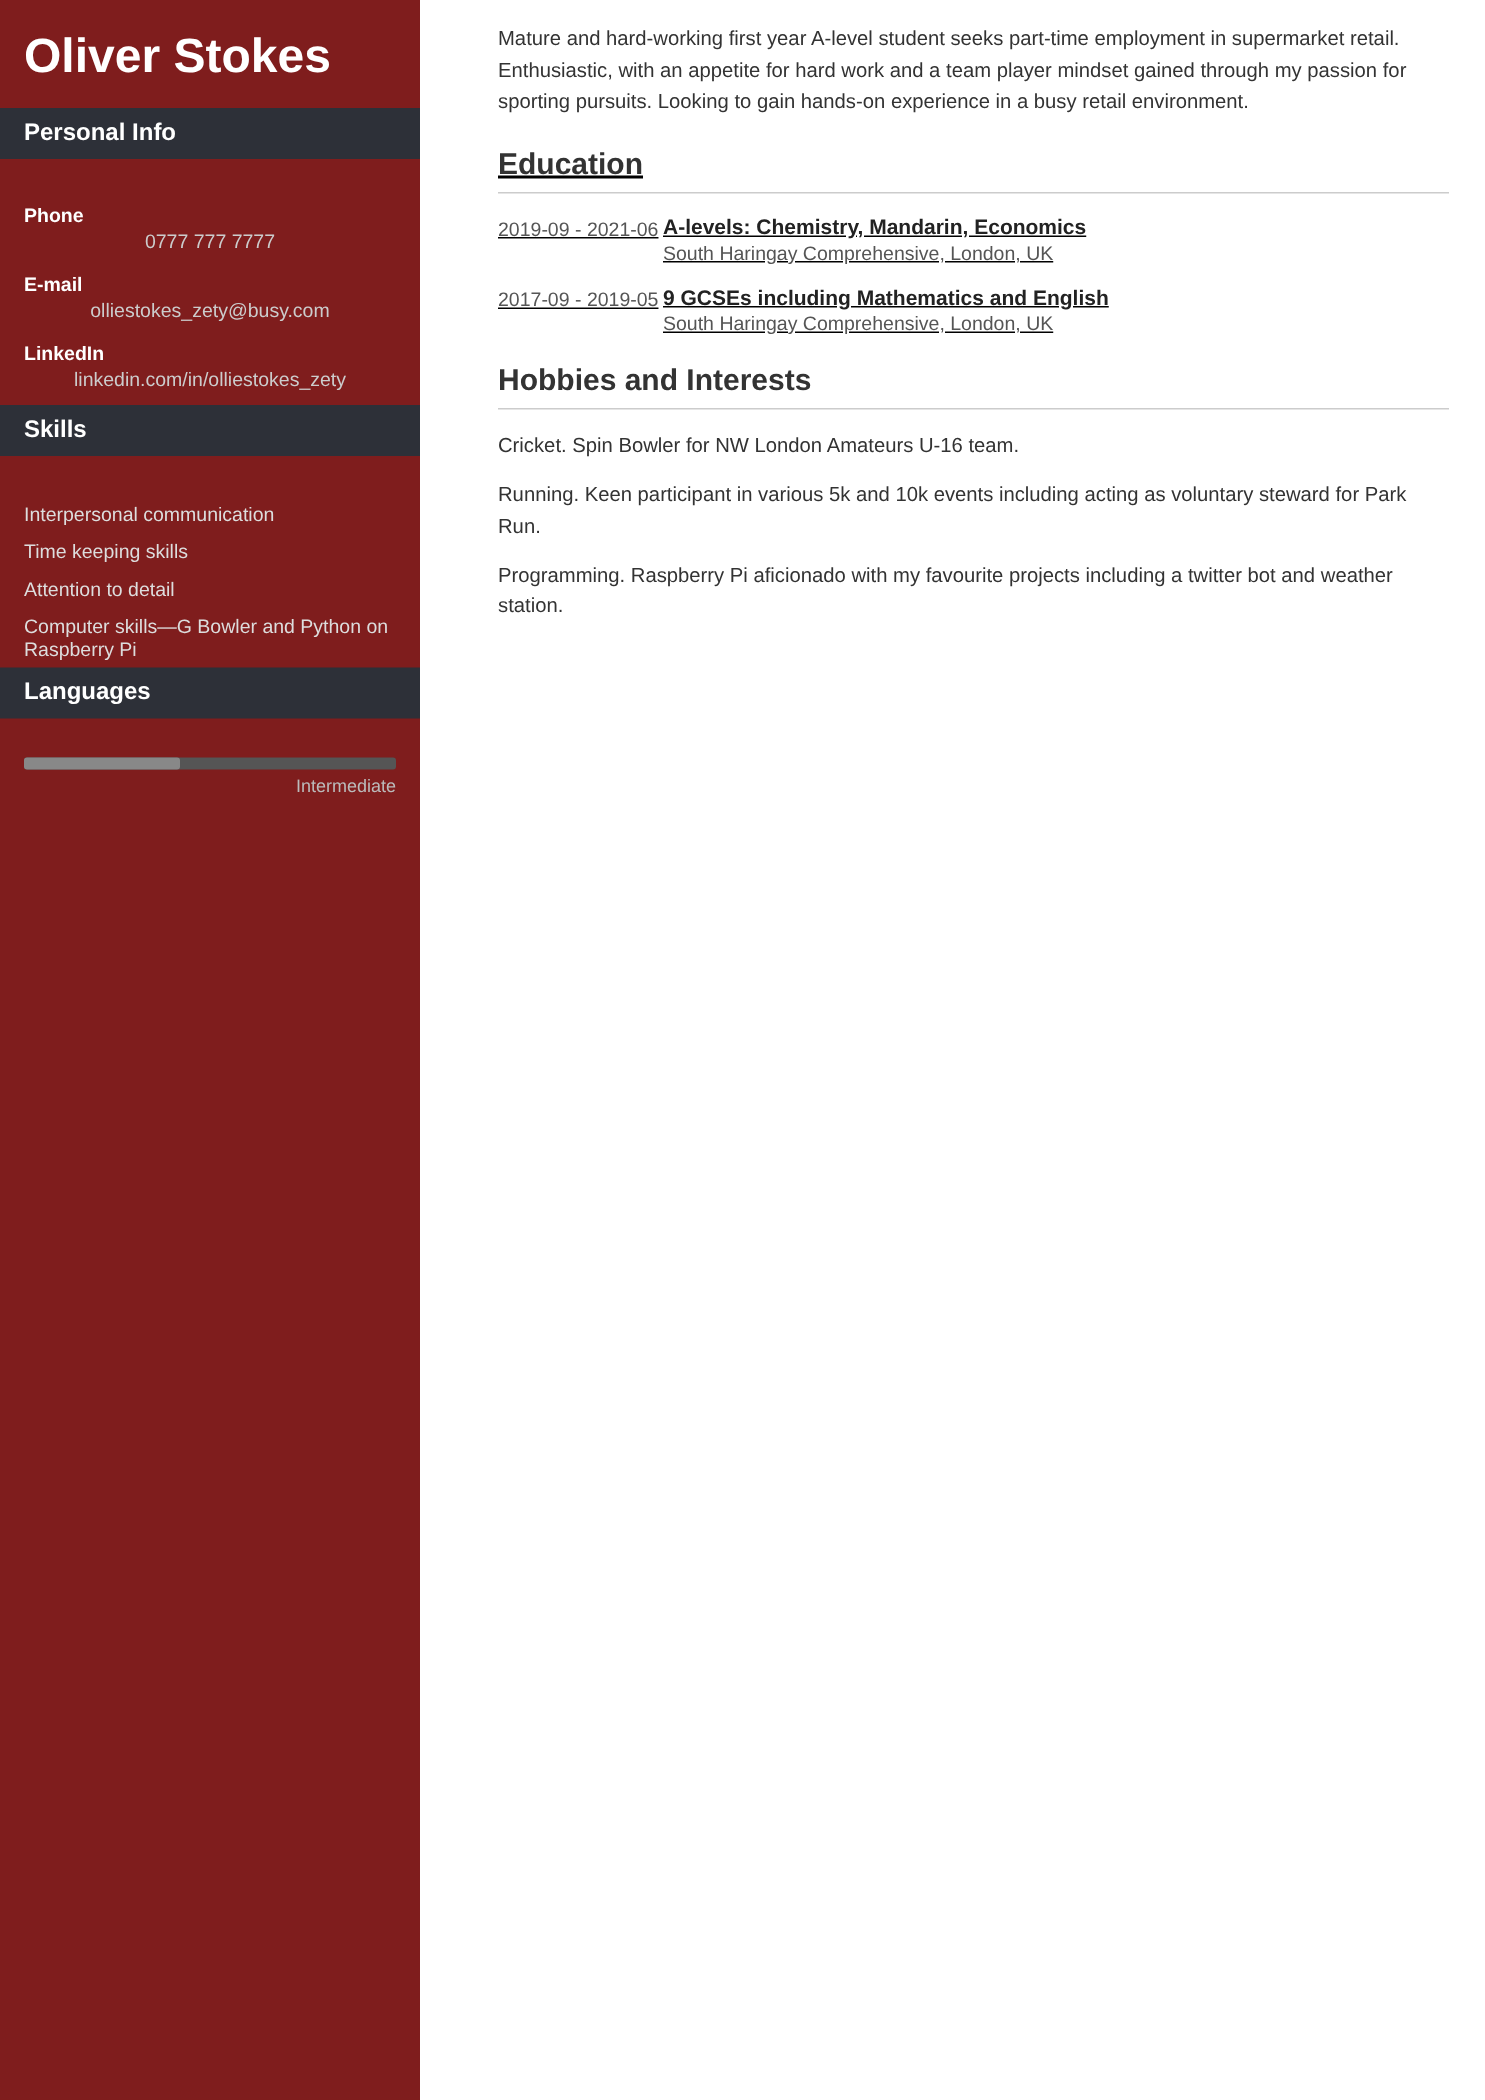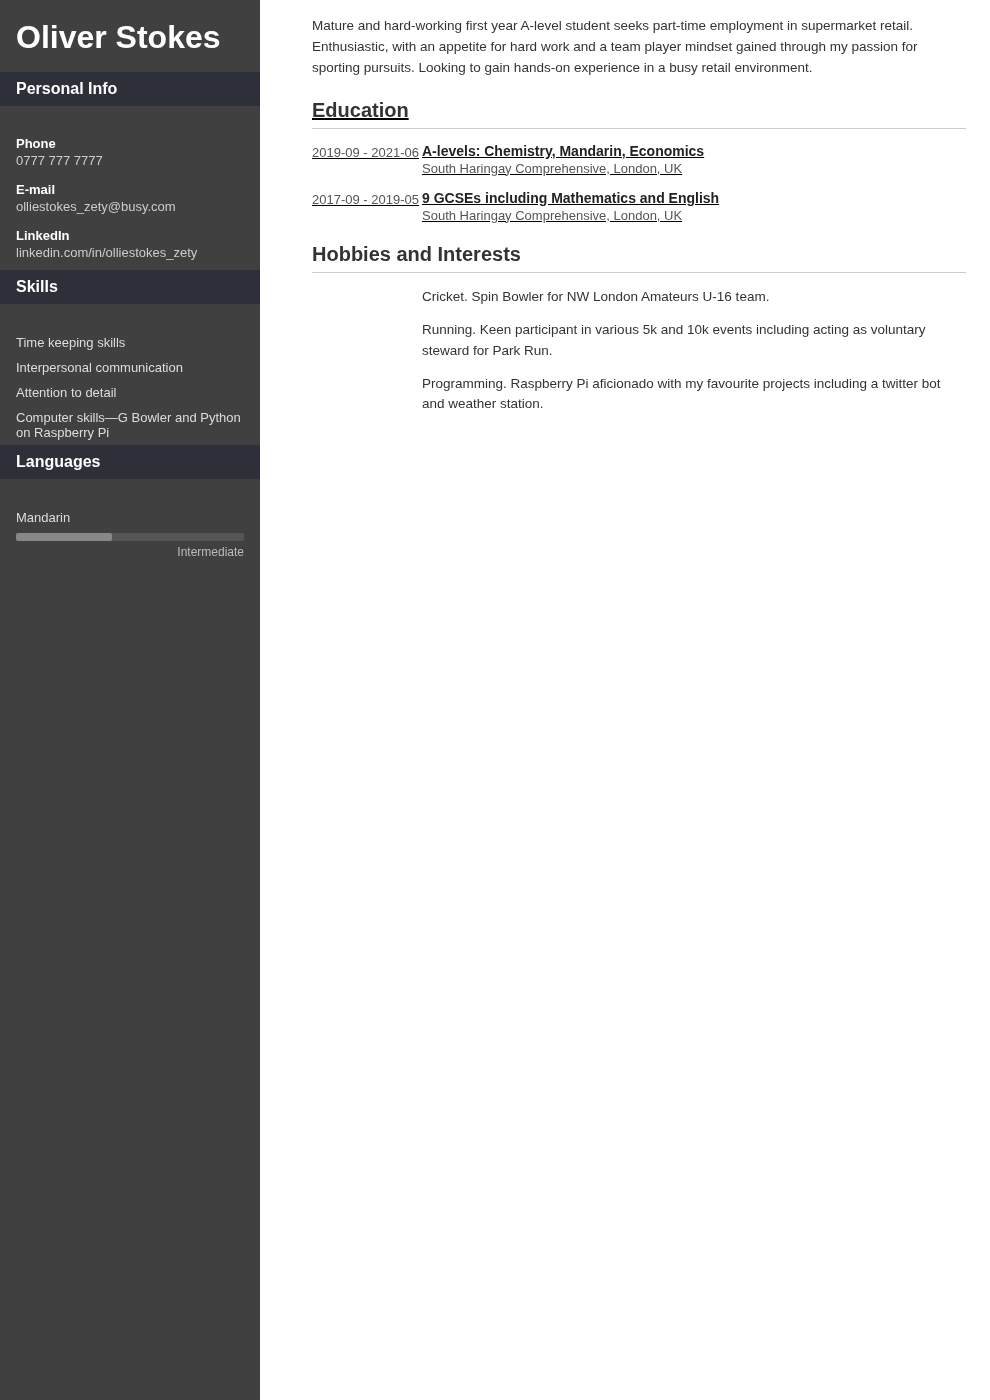--- a/index.html
+++ b/index.html
@@ -11,23 +11,23 @@
     body {
       font-family: Arial, sans-serif;
       width: 990px;
       min-height: 1400px;
       display: flex;
       background: #fff;
     }
 
     
     .sidebar {
-      width: 260px;
+      width: 280px;
       min-height: 1400px;
-      background-color: #404040;
+      background-color: #7f1d1d;
       color: #fff;
       flex-shrink: 0;
     }
 
     .sidebar-name {
       padding: 18px 16px 16px 16px;
       font-size: 32px;
       font-weight: bold;
       color: #fff;
       line-height: 1.2;
@@ -46,20 +46,21 @@
       font-size: 13px;
       font-weight: bold;
       color: #fff;
       padding: 4px 16px 2px 16px;
     }
 
     .sidebar-field-value {
       font-size: 13px;
       color: #ccc;
       padding: 0 16px 10px 16px;
+      text-align: center;
     }
 
     .sidebar-skill-item {
       font-size: 13px;
       color: #ddd;
       padding: 5px 16px;
     }
 
     .sidebar-language-name {
       font-size: 13px;
@@ -146,20 +147,21 @@
       color: #555;
     }
 
     .hobbies-section {
       margin-bottom: 20px;
     }
 
     .hobby-entry {
       display: flex;
       margin-bottom: 12px;
+      flex-direction: column;
     }
 
     .hobby-date-col {
       width: 110px;
       flex-shrink: 0;
     }
 
     .hobby-text {
       flex: 1;
       font-size: 13.5px;
@@ -180,28 +182,27 @@
   <div class="sidebar-field-value">0777 777 7777</div>
 
   <div class="sidebar-field-label">E-mail</div>
   <div class="sidebar-field-value">olliestokes_zety@busy.com</div>
 
   <div class="sidebar-field-label">LinkedIn</div>
   <div class="sidebar-field-value">linkedin.com/in/olliestokes_zety</div>
 
   <div class="sidebar-section-header">Skills</div>
 
+  <div class="sidebar-skill-item">Interpersonal communication</div>
   <div class="sidebar-skill-item">Time keeping skills</div>
-  <div class="sidebar-skill-item">Interpersonal communication</div>
   <div class="sidebar-skill-item">Attention to detail</div>
   <div class="sidebar-skill-item">Computer skills—G Bowler and Python on Raspberry Pi</div>
 
   <div class="sidebar-section-header">Languages</div>
 
-  <div class="sidebar-language-name">Mandarin</div>
   <div class="language-bar-container">
     <div class="language-bar-fill" style="width: 42%"></div>
   </div>
   <div class="language-level-label">Intermediate</div>
 
 </div>
 
 <div class="main">
 
   <p class="summary-text">Mature and hard-working first year A-level student seeks part-time employment in supermarket retail. Enthusiastic, with an appetite for hard work and a team player mindset gained through my passion for sporting pursuits. Looking to gain hands-on experience in a busy retail environment.</p>

